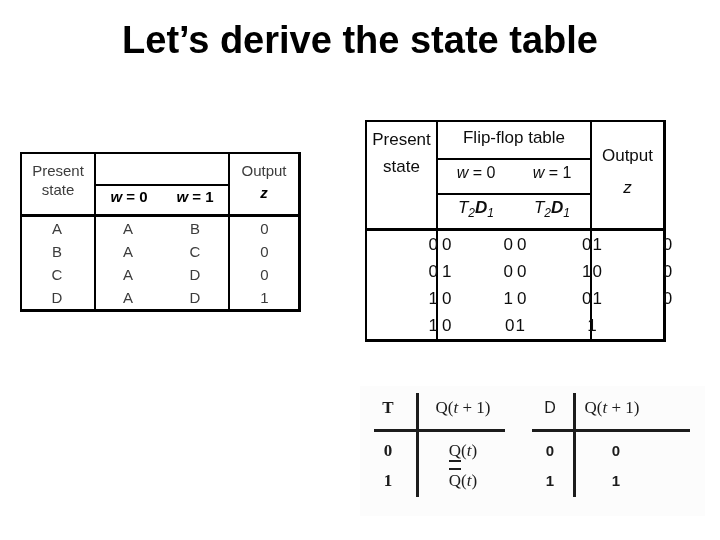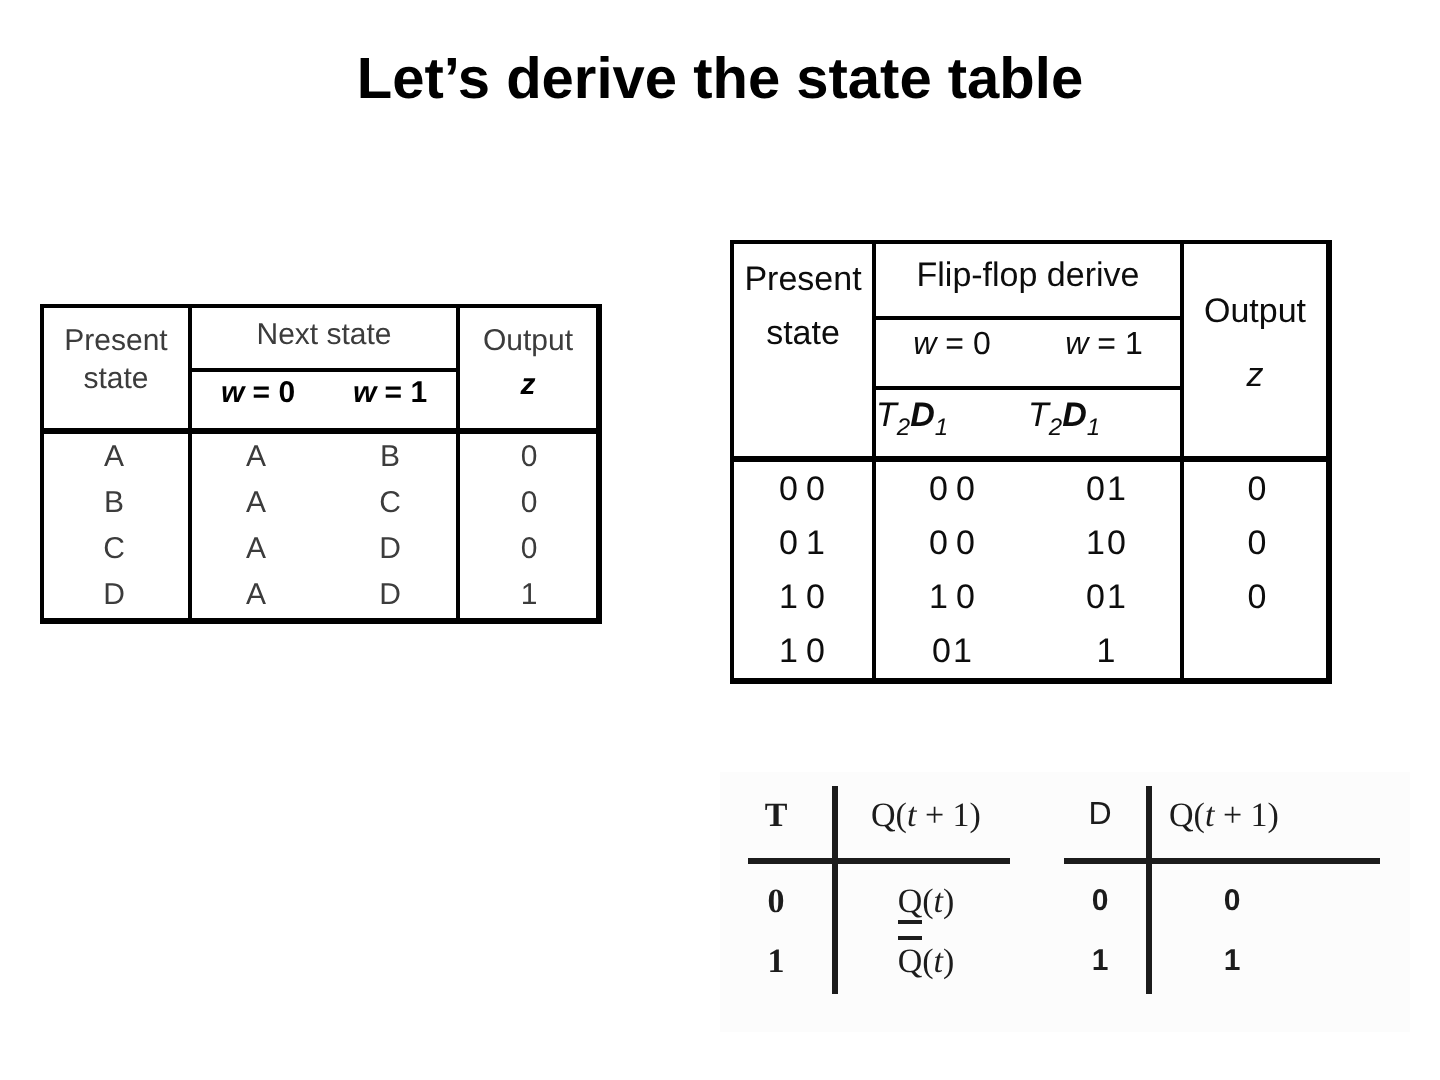--- a/index.html
+++ b/index.html
@@ -2,21 +2,21 @@
 <html><head>
 <meta charset="utf-8">
 <style>
   html,body{margin:0;padding:0;background:#ffffff;}
   #slide{position:relative;width:720px;height:540px;background:#ffffff;overflow:hidden;
          font-family:"Liberation Sans","DejaVu Sans",sans-serif;}
   .ln{position:absolute;background:#000;}
 
   
   .title{position:absolute;left:0;top:22px;width:720px;text-align:center;
-         font-size:29px;font-weight:700;color:#000;line-height:36px;}
+         font-size:38px;font-weight:700;color:#000;line-height:36px;}
 
   
   .t1{position:absolute;left:20px;top:152px;width:281px;height:160px;
       font-size:15px;color:#3c3c3c;}
   .t1 .hdr{line-height:19px;}
   .t1-c1{position:absolute;left:2px;top:9px;width:72px;text-align:center;}
   .t1-next{position:absolute;left:76px;top:7px;width:132px;text-align:center;}
   .t1-wrow{position:absolute;left:76px;top:36px;width:132px;display:flex;
            font-weight:700;color:#000;}
   .t1-wrow > div{width:50%;text-align:center;}
@@ -31,26 +31,26 @@
   
   .t2{position:absolute;left:365px;top:120px;width:301px;height:222px;
       font-size:17px;color:#0d0d0d;}
   .t2-c1{position:absolute;left:2px;top:6px;width:69px;text-align:center;line-height:27px;}
   .t2-c1 .yv{font-style:italic;font-weight:700;}
   .t2-c1 sub,.t2-td sub{font-size:12px;}
   .t2-ff{position:absolute;left:73px;top:8px;width:152px;text-align:center;}
   .t2-wrow{position:absolute;left:73px;top:44px;width:152px;display:flex;font-size:16px;}
   .t2-wrow > div{width:50%;text-align:center;}
   .t2-td{position:absolute;left:73px;top:78px;width:152px;display:flex;font-size:17px;}
-  .t2-td > div{width:50%;text-align:left;font-style:italic;}
+  .t2-td > div{width:50%;text-align:center;font-style:italic;}
   .t2-td .dv{font-weight:700;}
   .t2-out{position:absolute;left:227px;top:26px;width:71px;text-align:center;}
   .t2-out .zl{font-style:italic;margin-top:12px;}
   .t2-body{position:absolute;left:0;top:111px;width:301px;height:108px;
-           display:flex;flex-direction:column;}
+           display:flex;flex-direction:column;padding-left:39px;}
   .t2-row{display:grid;grid-template-columns:72px 78px 76px 75px;
           height:27px;line-height:27px;}
   .t2-row span{text-align:center;}
   .t2-row .sp4{letter-spacing:4px;padding-left:4px;}
   .t2-row .sp1{letter-spacing:1px;padding-left:1px;}
   .wi{font-style:italic;}
 
   
   .fig{position:absolute;left:360px;top:386px;width:345px;height:130px;
        background:#fcfcfc;font-family:"Liberation Serif","DejaVu Serif",serif;
@@ -87,21 +87,20 @@
     <div class="ln" style="left:0;top:157px;width:281px;height:3px"></div>
     <div class="ln" style="left:74px;top:0;width:2px;height:160px"></div>
     <div class="ln" style="left:208px;top:0;width:2px;height:160px"></div>
     <div class="ln" style="left:76px;top:32px;width:132px;height:2px"></div>
     <div class="ln" style="left:0;top:62px;width:281px;height:3px"></div>
 
     <div class="t1-c1 hdr">
       <div>Present</div>
       <div>state</div>
     </div>
-    <div class="t1-next">Next state</div>
     <div class="t1-wrow">
       <div><span class="wi">w</span><span> = 0</span></div>
       <div><span class="wi">w</span><span> = 1</span></div>
     </div>
     <div class="t1-out hdr">
       <div>Output</div>
       <div class="zl wi">z</div>
     </div>
 
     <div class="t1-body">
@@ -141,21 +140,21 @@
     <div class="ln" style="left:71px;top:0;width:2px;height:222px"></div>
     <div class="ln" style="left:225px;top:0;width:2px;height:222px"></div>
     <div class="ln" style="left:73px;top:38px;width:152px;height:2px"></div>
     <div class="ln" style="left:73px;top:73px;width:152px;height:2px"></div>
     <div class="ln" style="left:0;top:108px;width:301px;height:3px"></div>
 
     <div class="t2-c1">
       <div>Present</div>
       <div>state</div>
     </div>
-    <div class="t2-ff">Flip-flop derive</div>
+    <div class="t2-ff">Flip-flop table</div>
     <div class="t2-wrow">
       <div><span class="wi">w</span><span> = 0</span></div>
       <div><span class="wi">w</span><span> = 1</span></div>
     </div>
     <div class="t2-td">
       <div><span>T</span><sub>2</sub><span class="dv">D</span><sub>1</sub></div>
       <div><span>T</span><sub>2</sub><span class="dv">D</span><sub>1</sub></div>
     </div>
     <div class="t2-out">
       <div>Output</div>

